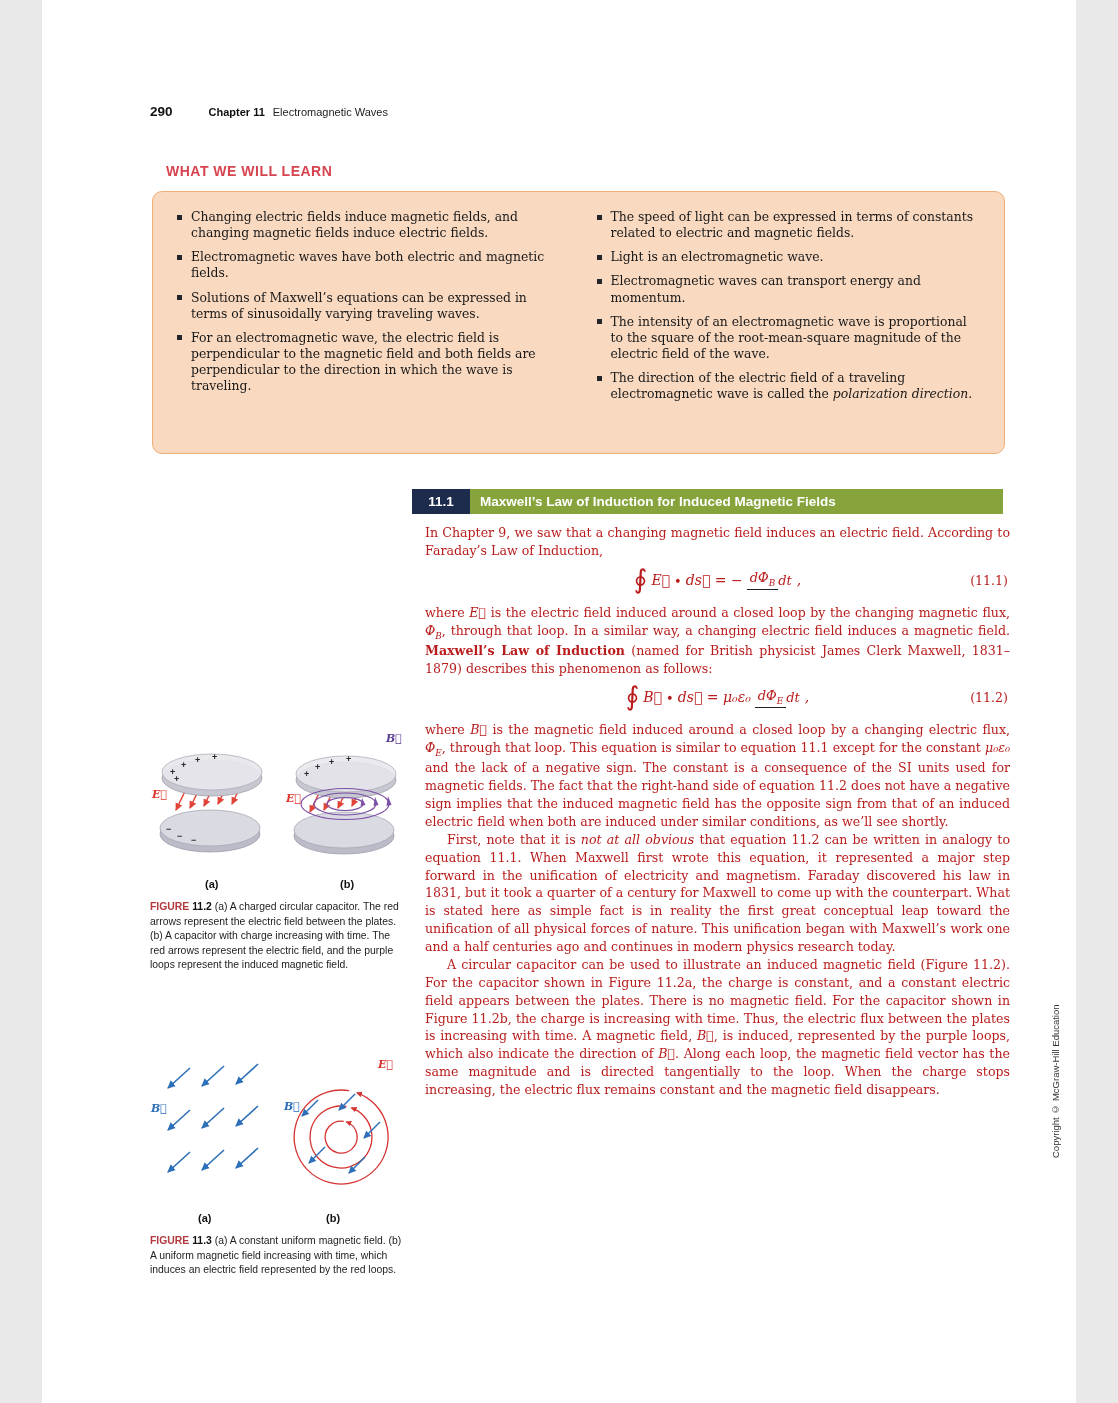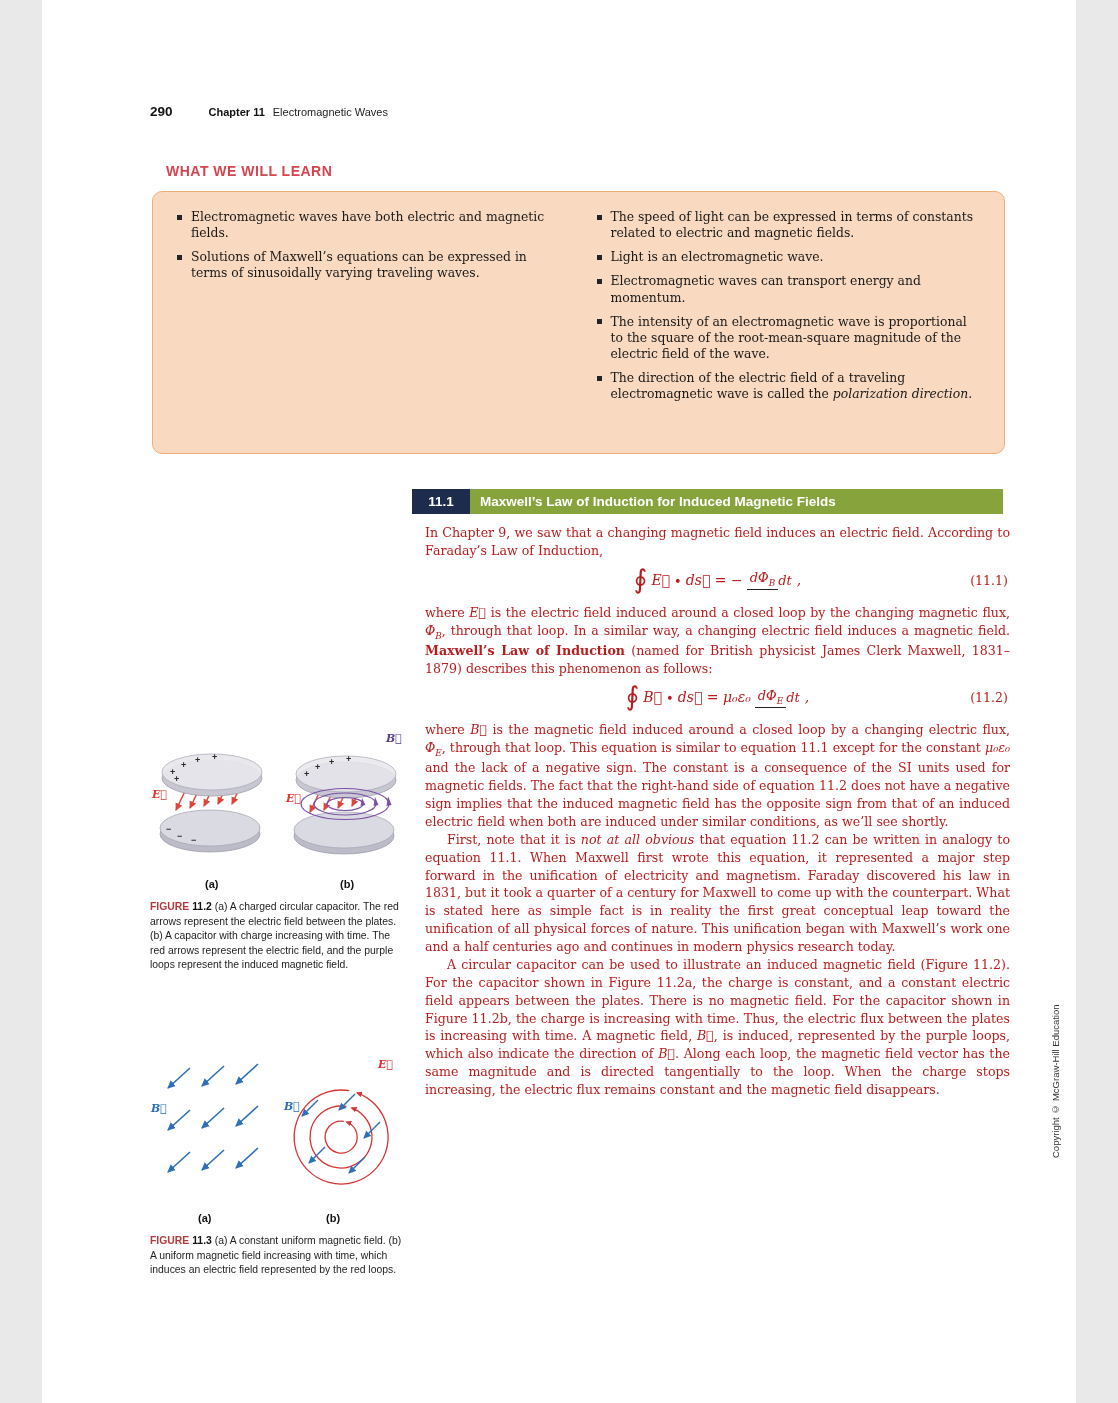--- a/index.html
+++ b/index.html
@@ -87,25 +87,33 @@
     <span class="chap-label">Chapter 11</span>
     <span class="chap-title">Electromagnetic Waves</span>
   </header>
 
   <h2 class="learn-heading">WHAT WE WILL LEARN</h2>
 
   <section class="learn-box">
     <ul class="learn-col">
       <li class="learn-item">
           <span class="bullet-square"></span>
+          <span class="learn-text"><span>Changing electric fields induce magnetic fields, and changing magnetic fields induce electric fields.</span></span>
+        </li>
+      <li class="learn-item">
+          <span class="bullet-square"></span>
           <span class="learn-text"><span>Electromagnetic waves have both electric and magnetic fields.</span></span>
         </li>
       <li class="learn-item">
           <span class="bullet-square"></span>
           <span class="learn-text"><span>Solutions of Maxwell’s equations can be expressed in terms of sinusoidally varying traveling waves.</span></span>
+        </li>
+      <li class="learn-item">
+          <span class="bullet-square"></span>
+          <span class="learn-text"><span>For an electromagnetic wave, the electric field is perpendicular to the magnetic field and both fields are perpendicular to the direction in which the wave is traveling.</span></span>
         </li>
     </ul>
     <ul class="learn-col">
       <li class="learn-item">
           <span class="bullet-square"></span>
           <span class="learn-text"><span>The speed of light can be expressed in terms of constants related to electric and magnetic fields.</span></span>
         </li>
       <li class="learn-item">
           <span class="bullet-square"></span>
           <span class="learn-text"><span>Light is an electromagnetic wave.</span></span>

